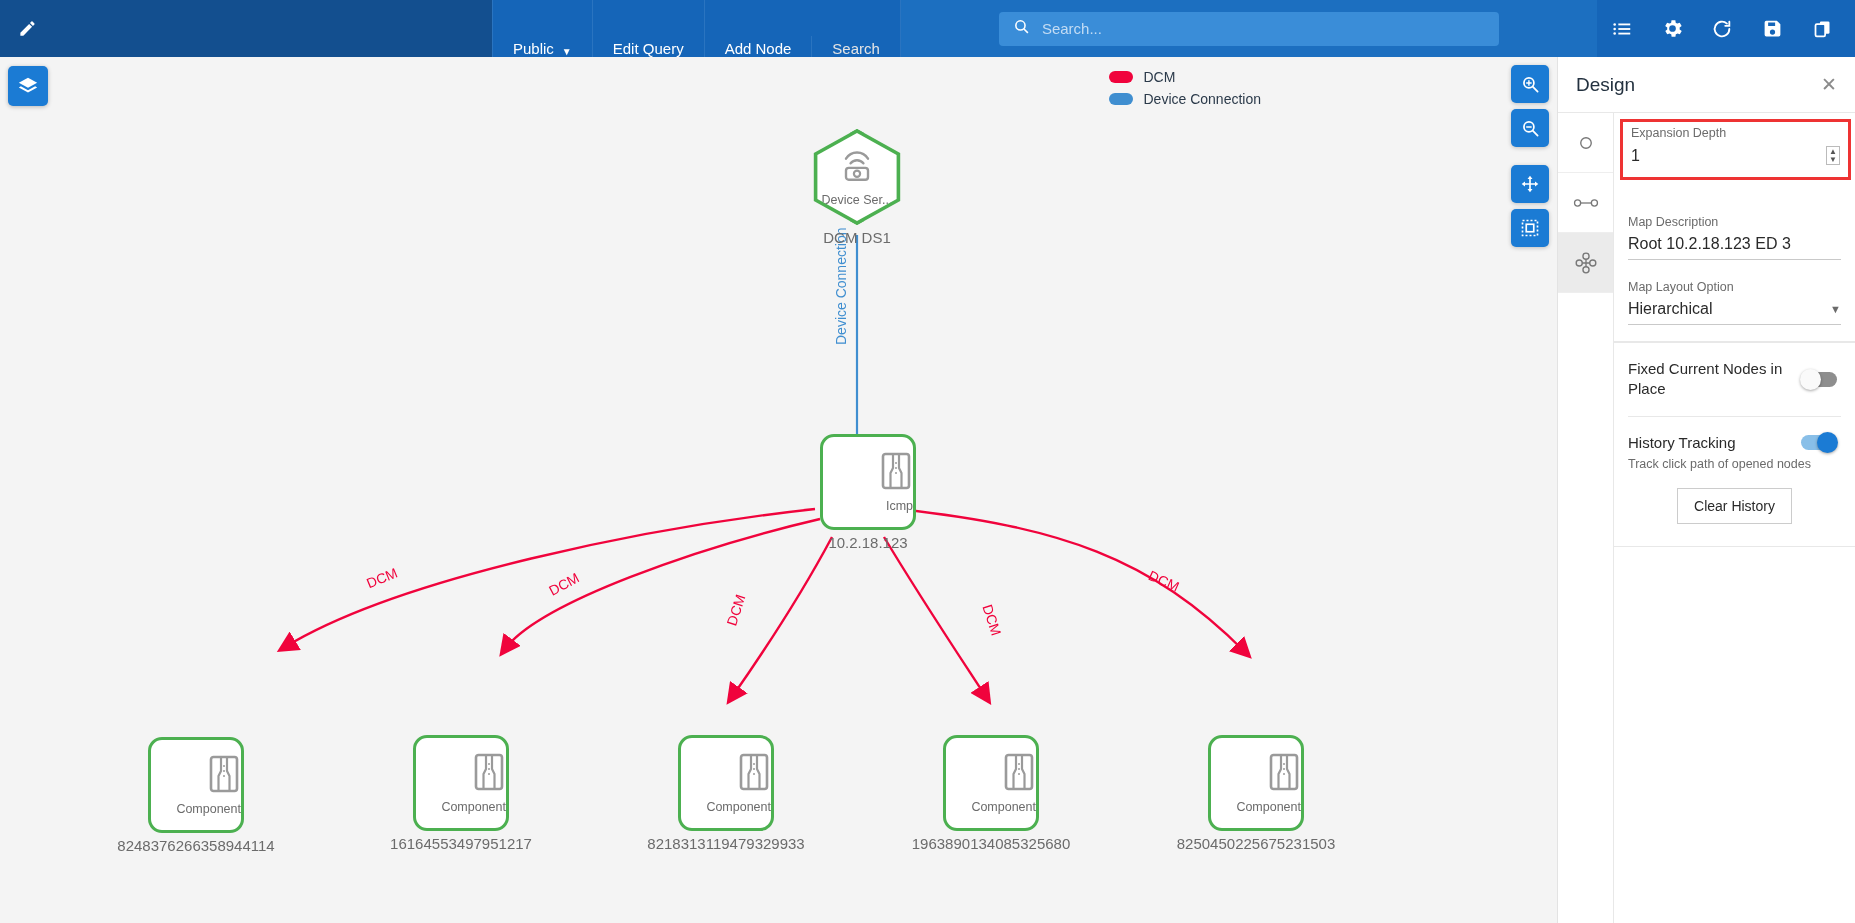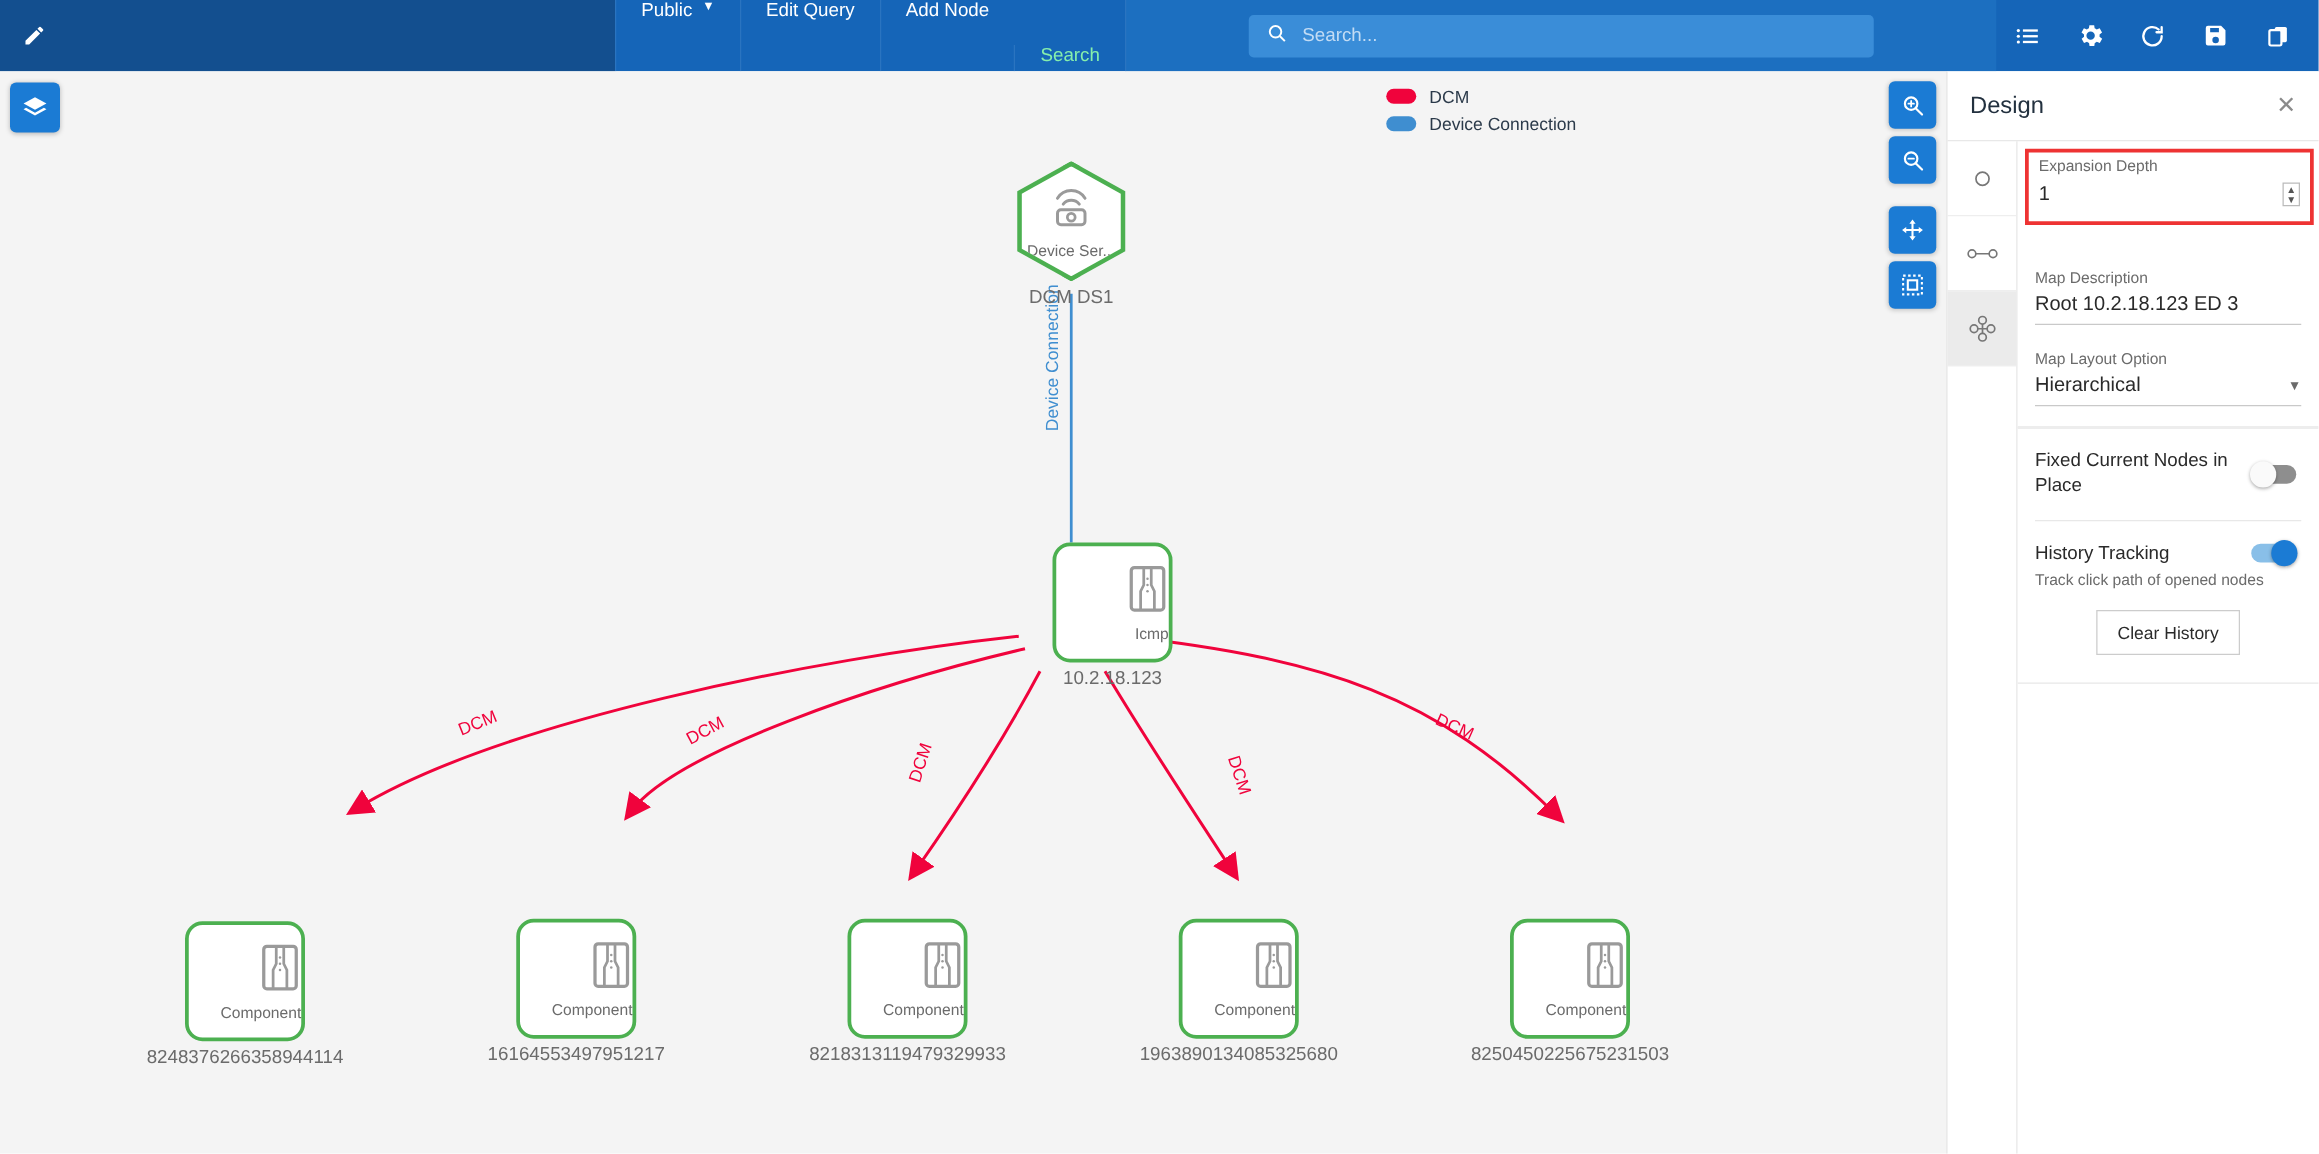--- a/index.html
+++ b/index.html
@@ -18,25 +18,25 @@
   }
   .tb-title-zone {
     width: 492px; background: #134f8f; display: flex; align-items: center;
     padding: 0 18px; position: relative;
   }
   .tb-title {
     color: #ffffff; font-size: 17px; letter-spacing: .2px; flex: 1;
   }
   .tb-edit-icon { color: #fff; display: flex; align-items: center; }
   .tb-item {
-    display: flex; align-items: flex-start; padding: 0 20px; color: #ffffff;
+    display: flex; align-items: flex-end; padding: 0 20px; color: #ffffff;
     font-size: 15px; border-left: 1px solid #2a74c0; white-space: nowrap;
     cursor: pointer; gap: 8px;
   }
-  .tb-item.muted { color: #86efac; margin-top: 36px; }
+  .tb-item.muted { color: #e5e5e5; margin-top: 36px; }
   .tb-caret { font-size: 10px; }
   .tb-searchzone {
     flex: 1; display: flex; align-items: center; padding: 0 18px;
     border-left: 1px solid #2a74c0; background: #1c6fc0;
   }
   .tb-search {
     display: flex; align-items: center; gap: 12px; background: #3a8dd8;
     border-radius: 4px; height: 34px; width: 100%; max-width: 500px;
     padding: 0 14px; margin-left: 80px;
   }
@@ -355,21 +355,21 @@
               <rect x="12" y="22" width="24" height="13" rx="3" stroke-width="2.6"></rect>
               <circle cx="24" cy="28.5" r="3.4" stroke-width="2.4"></circle>
             </svg>
           </span>
           <span class="node-cap">Device Ser...</span>
         </div>
       </div>
       <div class="node-sub" style="top:100px;">DCM DS1</div>
     </div>
 
-    <div class="node" style="left:842px; top:377px;">
+    <div class="node" style="left:820px; top:377px;">
       <div class="node-box">
         <span>
           <svg width="34" height="40" viewBox="0 0 34 40" fill="none" stroke="#9a9a9a" stroke-width="2.6">
             <rect x="4" y="3" width="26" height="34" rx="2.5"></rect>
             <path d="M14 3v14l-2.5 5v15M20 3v14l2.5 5v15" stroke-width="2.2"></path>
             <circle cx="17" cy="12" r="1" fill="#9a9a9a" stroke="none"></circle>
             <circle cx="17" cy="17" r="1" fill="#9a9a9a" stroke="none"></circle>
             <circle cx="17" cy="22" r="1" fill="#9a9a9a" stroke="none"></circle>
           </svg>
         </span>

